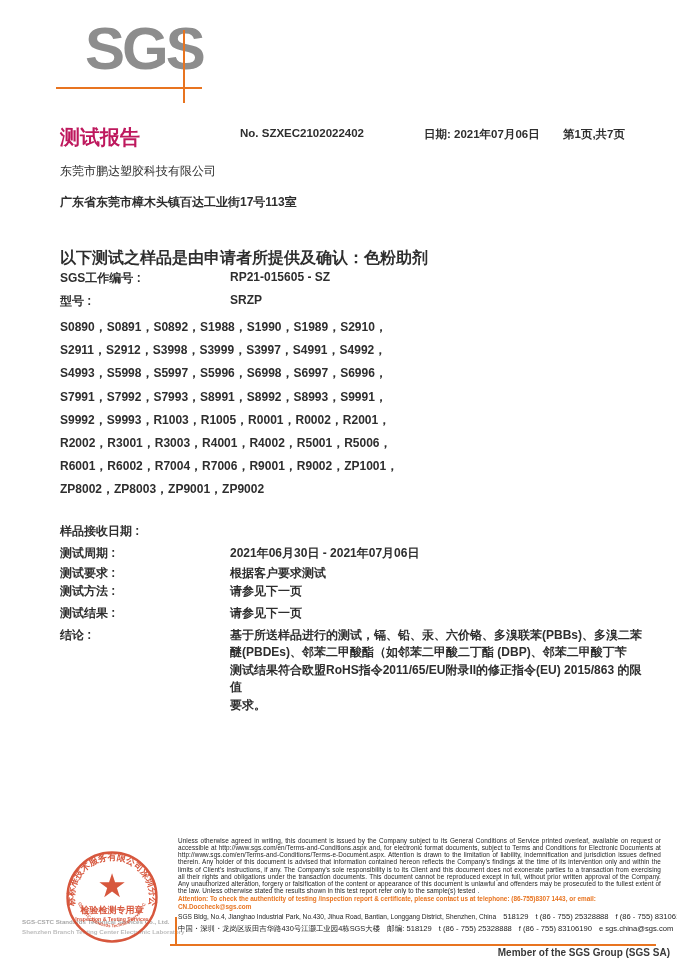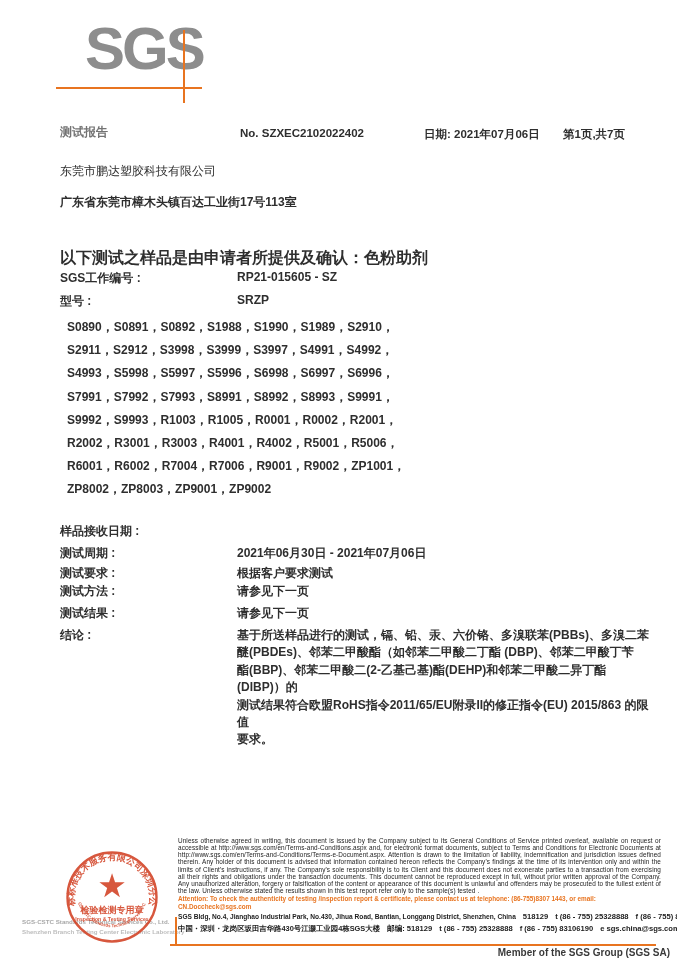--- a/index.html
+++ b/index.html
@@ -12,46 +12,46 @@
   
   .logo-wrap { position:absolute; left:55px; top:26px; width:160px; height:82px; }
   .logo-text {
     position:absolute; left:30px; top:-12px;
     font-size:60px; font-weight:bold; color:#8d8d8d; letter-spacing:-3px;
   }
   .logo-hline { position:absolute; left:1px; top:61px; width:146px; height:2px; background:#e87420; }
   .logo-vline { position:absolute; left:128px; top:4px; width:2px; height:73px; background:#e87420; }
   
   .hdr { position:absolute; top:124px; font-weight:600; }
-  .hdr-title { left:60px; font-size:12px; font-weight:bold; color:#737373; }
+  .hdr-title { left:60px; font-size:20px; font-weight:bold; color:#be185d; }
   .hdr-no   { left:240px; top:127px; font-size:11.5px; }
   .hdr-date { left:424px; top:127px; font-size:11.5px; }
   .hdr-page { left:563px; top:127px; font-size:11.5px; }
   
   .applicant-name    { position:absolute; left:60px; top:163px; font-size:12px; font-weight:400; }
   .applicant-address { position:absolute; left:60px; top:194px; font-size:12px; font-weight:600; }
   .sample-intro      { position:absolute; left:60px; top:248px; font-size:16px; font-weight:600; }
   
   .row { position:absolute; left:60px; display:flex; font-size:12px; font-weight:600; width:590px; }
   .row .label { width:170px; flex:0 0 170px; }
-  .row .value { flex:1;margin-left:7px; }
+  .row .value { flex:1; }
   .multiline div { line-height:23.2px; }
   .conclusion-lines div { line-height:17.4px; }
   
   .footer-right { position:absolute; left:178px; top:837px; width:483px; }
   .legal {
     font-size:6.4px; line-height:7.15px; text-align:justify;
     color:#1c1c1c; font-weight:500; letter-spacing:0.1px;
   }
   .attention {
     font-size:6.4px; line-height:7.3px; color:#e87420; font-weight:bold; margin-top:1px;
   }
   .addr-row {
     display:flex; align-items:baseline; gap:7px; white-space:nowrap;
-    font-size:6.6px; color:#1c1c1c; margin-top:2.5px; font-weight:700;
+    font-size:6.6px; color:#1c1c1c; margin-top:2.5px; font-weight:400;
   }
   .addr-row .big { font-size:7.6px; }
   .addr-cn { font-size:7.4px; }
   .footer-rule { position:absolute; left:170px; top:944px; width:486px; height:2px; background:#e87420; }
   .member { position:absolute; right:7px; top:947px; font-size:10px; color:#3a3a3a; font-weight:700; }
   .lab-lines { position:absolute; left:22px; top:917px; width:170px; }
   .lab-lines div { font-size:6.2px; line-height:10px; color:#a9a9a9; font-weight:600; white-space:nowrap; }
   .lab-lines .l2 { color:#bdbdbd; }
   .addr-vline { position:absolute; left:175px; top:917px; width:2px; height:28px; background:#e87420; }
   
@@ -121,21 +121,20 @@
 <div class="row" style="top:605px;">
   <div class="label">测试结果 :</div>
   <div class="value">请参见下一页</div>
 </div>
 
 <div class="row" style="top:627px;">
   <div class="label">结论 :</div>
   <div class="value conclusion-lines">
     <div>基于所送样品进行的测试，镉、铅、汞、六价铬、多溴联苯(PBBs)、多溴二苯</div>
     <div>醚(PBDEs)、邻苯二甲酸酯（如邻苯二甲酸二丁酯 (DBP)、邻苯二甲酸丁苄</div>
-    <div>酯(BBP)、邻苯二甲酸二(2-乙基己基)酯(DEHP)和邻苯二甲酸二异丁酯(DIBP)）的</div>
     <div>测试结果符合欧盟RoHS指令2011/65/EU附录II的修正指令(EU) 2015/863 的限值</div>
     <div>要求。</div>
   </div>
 </div>
 
 <div class="lab-lines">
   <div class="l1">SGS-CSTC Standards Technical Services Co., Ltd.</div>
   <div class="l2">Shenzhen Branch Testing Center Electronic Laboratory</div>
 </div>
 

